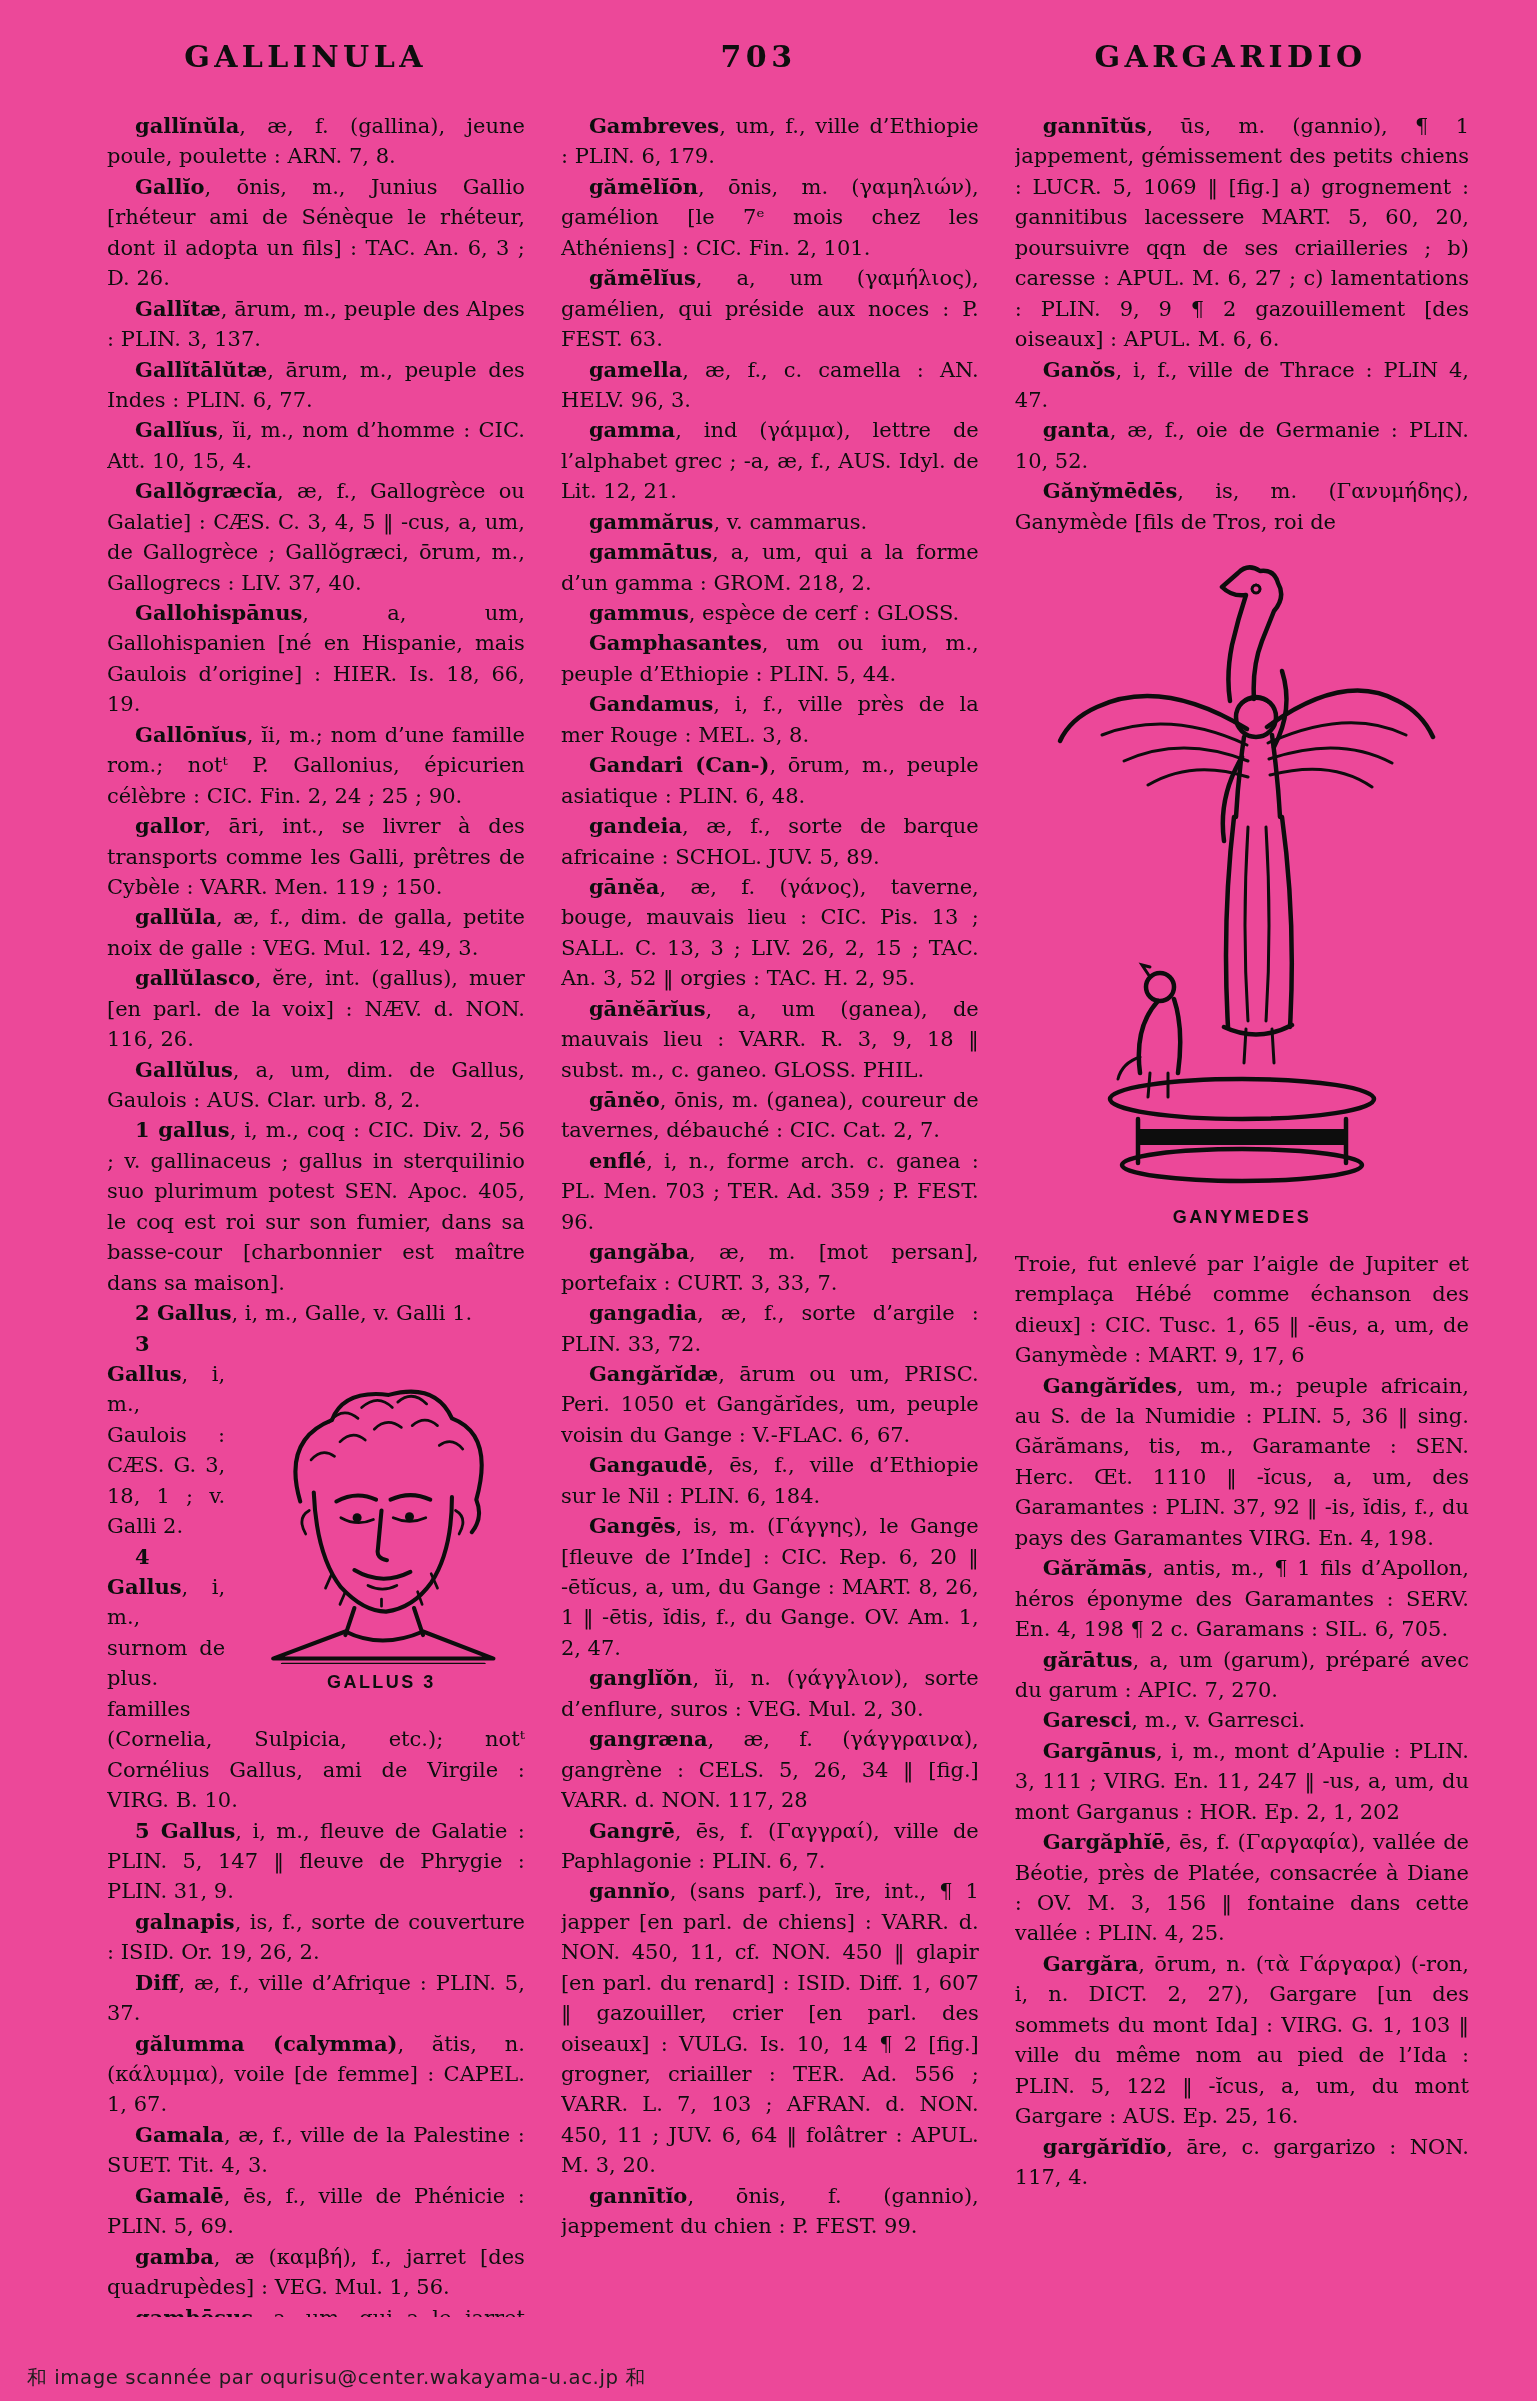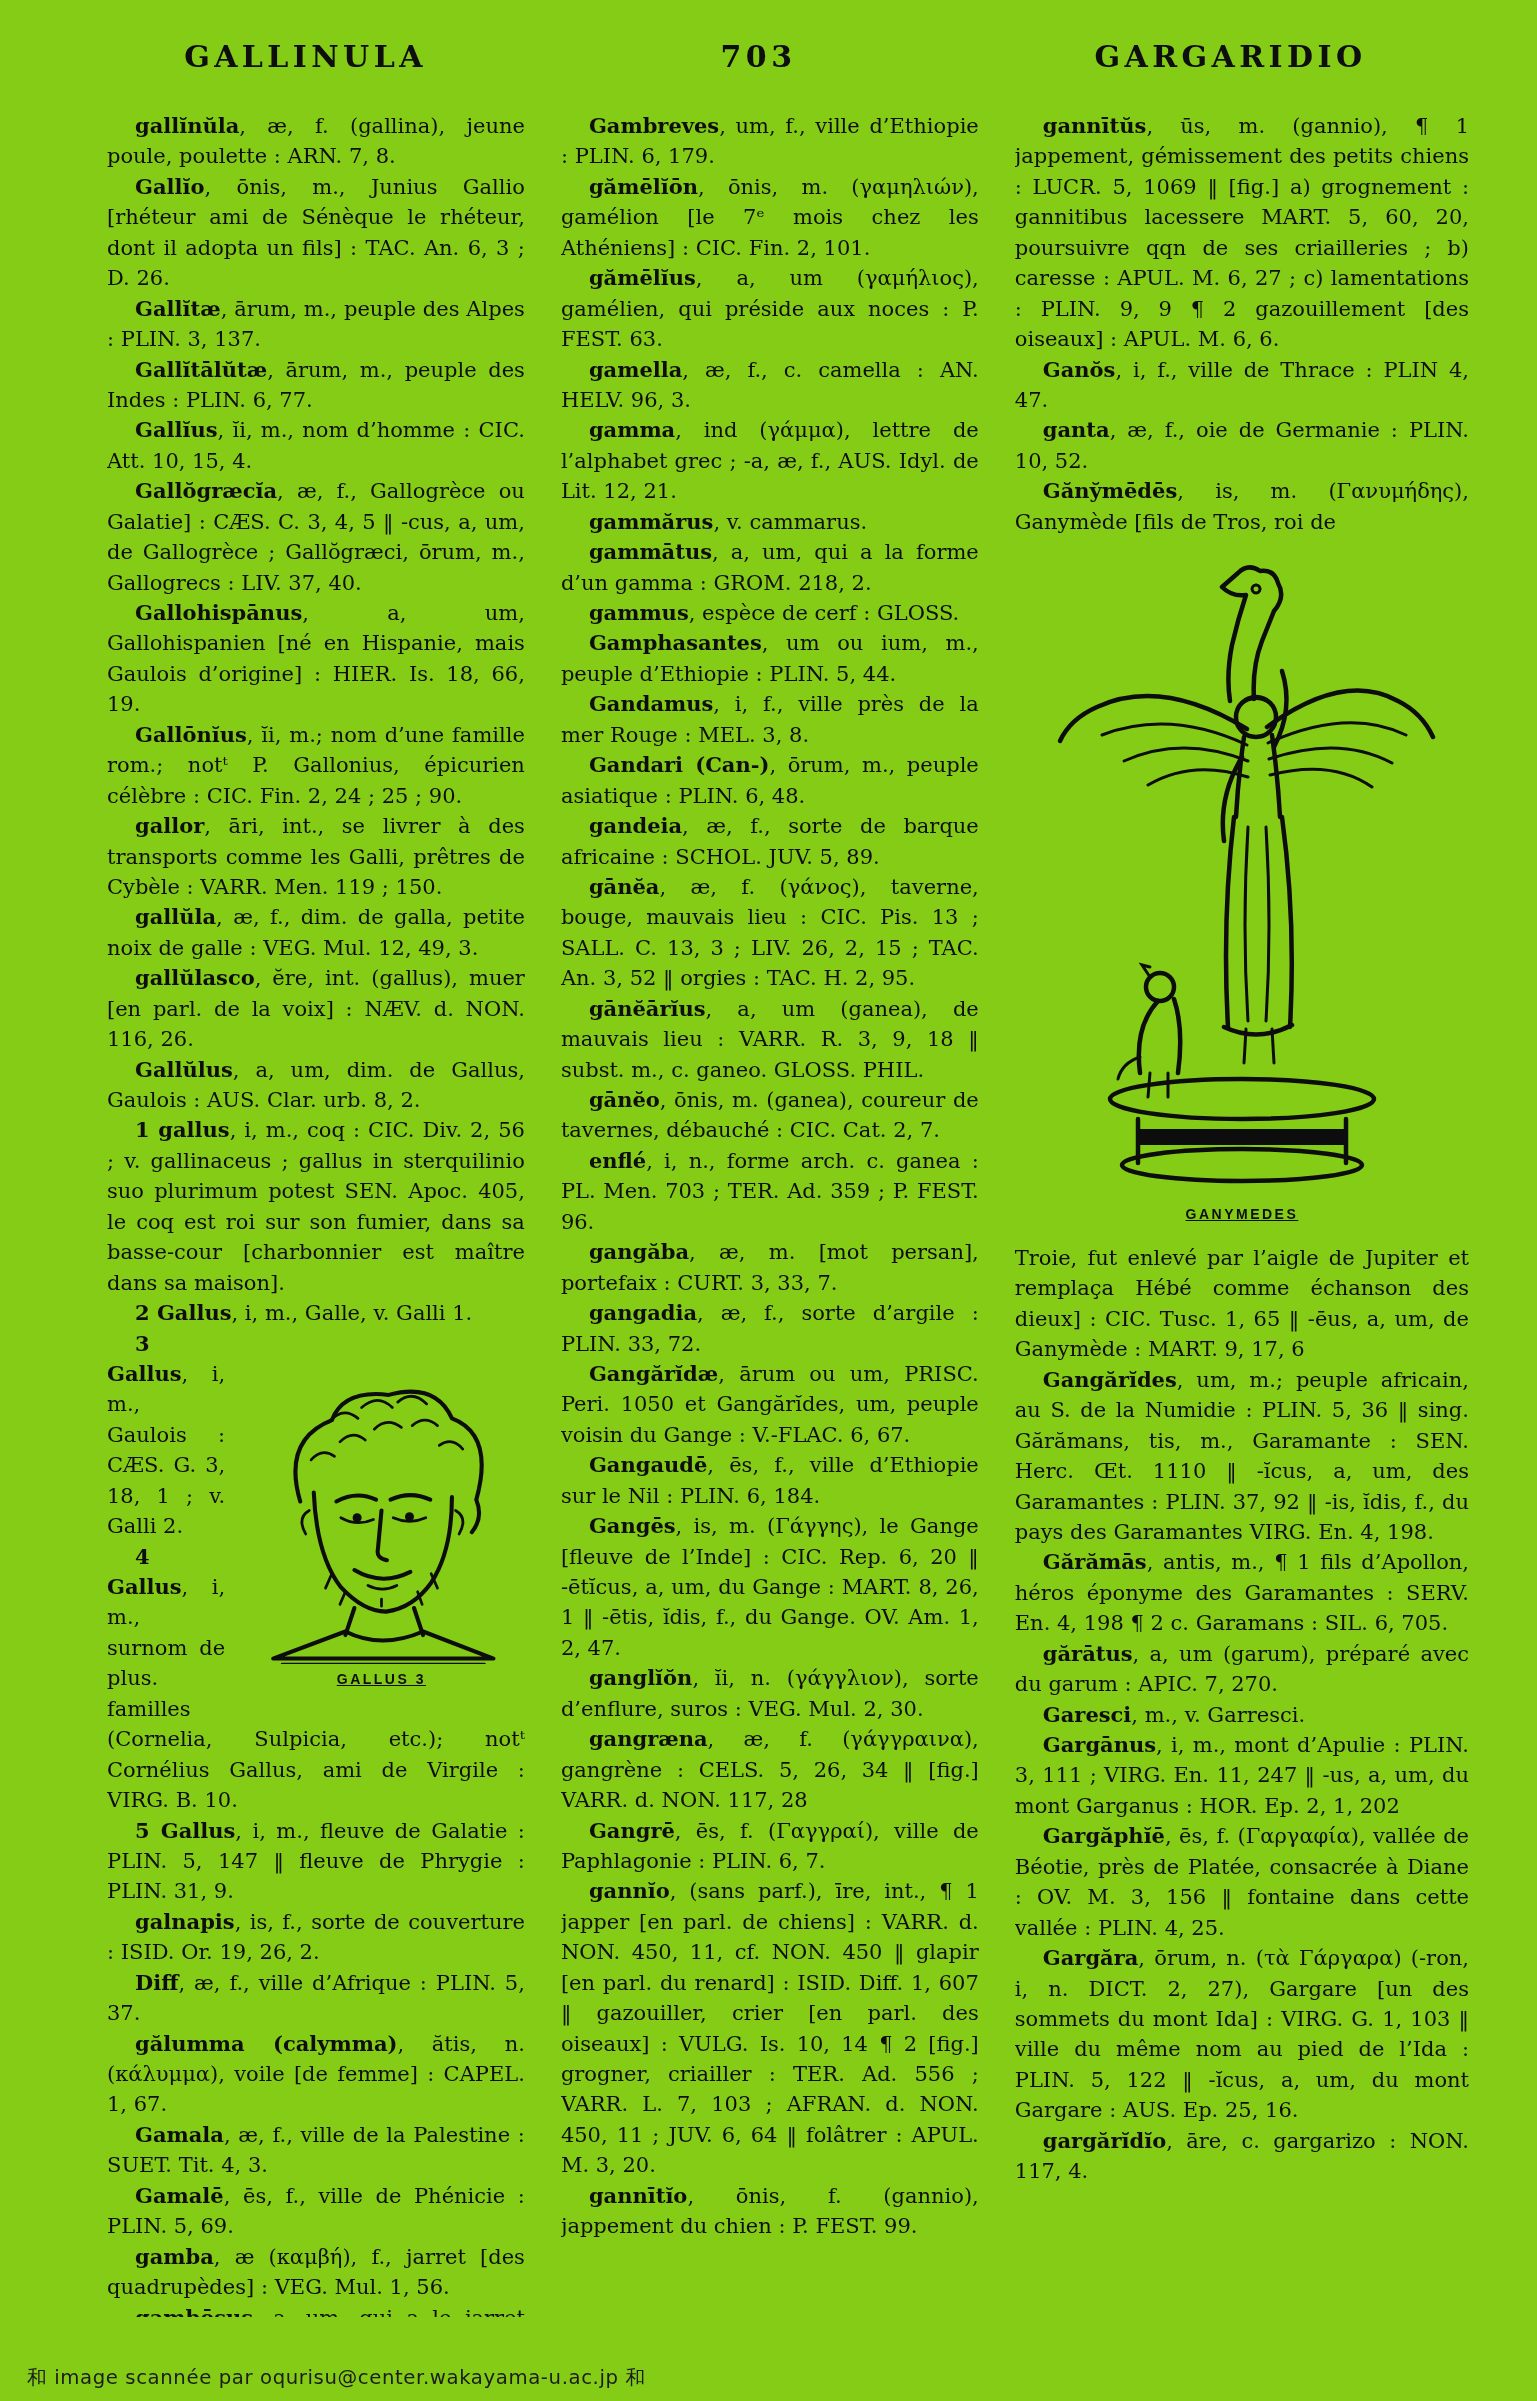--- a/index.html
+++ b/index.html
@@ -1,19 +1,19 @@
 <!DOCTYPE html>
 <html style="font-size:10px"><head>
 <meta charset="utf-8">
 <style>
   html,body{margin:0;padding:0;background:#f6f5f1;}
   .page{
     position:relative;
     width:1537px;height:2401px;
-    background:#84cc16;
+    background:#ec4899;
     color:#0e0e0e;
     box-sizing:border-box;
     padding:39px 68px 0 87px;
     font-family:"DejaVu Serif", serif;
     overflow:hidden;
   }
   .header{display:flex;align-items:baseline;margin-bottom:37px;}
   .h-cell{font-weight:700;font-size:30px;letter-spacing:4.4px;}
   .h-left{width:437px;text-align:center;}
   .h-center{width:437px;margin:0 16px;text-align:center;}
@@ -27,23 +27,22 @@
   .col3{width:475px;}
   .col p{margin:0;padding:0;}
   p.entry{text-indent:28px;}
   p.cont{text-indent:0;}
   .hw{font-weight:700;}
   figure{margin:0;padding:0;}
   .fig svg{display:block;}
   .figcap{
     display:block;text-align:center;
     font-family:"Liberation Sans", sans-serif;
-    font-weight:700;font-size:14px;letter-spacing:2.5px;
+    font-weight:700;font-size:18px;letter-spacing:2.5px;
     margin-top:5px;
-    text-decoration:underline;
   }
   .fig-gallus{float:right;width:287px;margin:37px 0 9px 12.7px;}
   .fig-gallus svg{width:287px;height:298px;}
   .fig-ganymedes{width:406px;margin:21.6px auto 19px;}
   .fig-ganymedes svg{width:406px;height:640px;margin:0 auto;}
   .footer{
     position:absolute;left:27px;bottom:10px;
     font-family:"DejaVu Sans", sans-serif;
     font-size:19.7px;color:#1c1c1c;letter-spacing:0.6px;
   }

